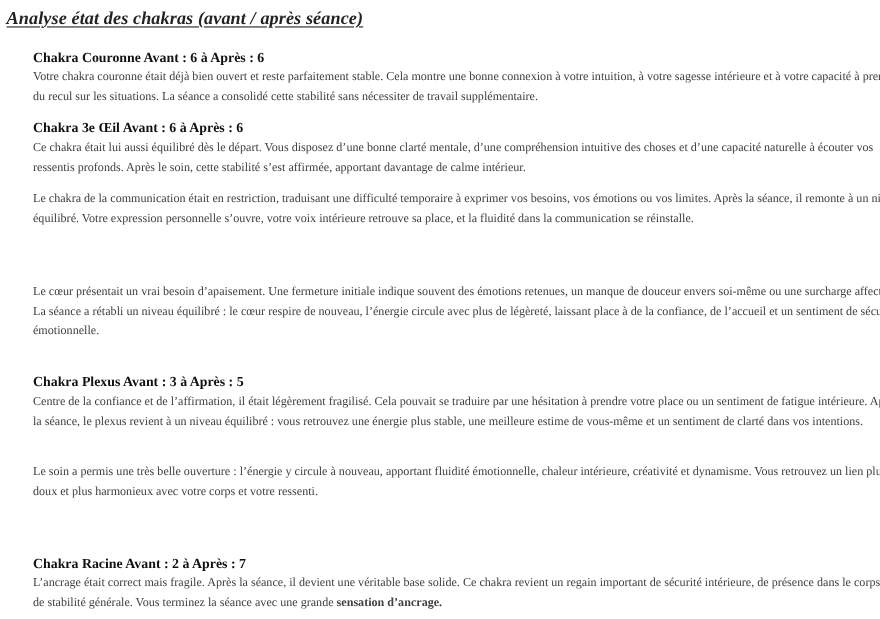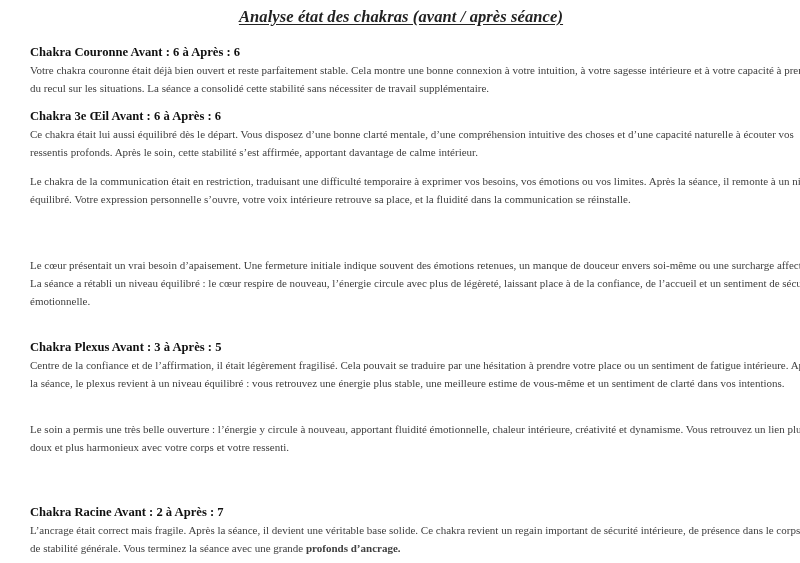--- a/index.html
+++ b/index.html
@@ -15,21 +15,20 @@
       color: #1a1a1a;
       position: relative;
     }
     .doc {
       position: absolute;
       left: 6px;
       top: 0;
       width: 790px;
     }
     .title {
-      text-align: center;
       font-size: 16.5px;
       font-weight: bold;
       font-style: italic;
       text-decoration: underline;
       text-underline-offset: 2px;
       margin: 7px 0 0 0;
       padding-left: 0;
       letter-spacing: 0.1px;
       color: #222;
     }
@@ -84,15 +83,15 @@
     <p class="heading">Chakra Plexus Avant : 3 à Après : 5</p>
     <p class="para">Centre de la confiance et de l’affirmation, il était légèrement fragilisé. Cela pouvait se traduire par une hésitation à prendre votre place ou un sentiment de fatigue intérieure. Après la séance, le plexus revient à un niveau équilibré : vous retrouvez une énergie plus stable, une meilleure estime de vous-même et un sentiment de clarté dans vos intentions.</p>
   </div>
 
   <div class="section" style="top:420px">
     <p class="para">Le soin a permis une très belle ouverture : l’énergie y circule à nouveau, apportant fluidité émotionnelle, chaleur intérieure, créativité et dynamisme. Vous retrouvez un lien plus doux et plus harmonieux avec votre corps et votre ressenti.</p>
   </div>
 
   <div class="section" style="top:503px">
     <p class="heading">Chakra Racine Avant : 2 à Après : 7</p>
-    <p class="para"><span>L’ancrage était correct mais fragile. Après la séance, il devient une véritable base solide. Ce chakra revient un regain important de sécurité intérieure, de présence dans le corps et de stabilité générale. Vous terminez la séance avec une grande </span><span class="strong">profonds d’ancrage.</span></p>
+    <p class="para"><span>L’ancrage était correct mais fragile. Après la séance, il devient une véritable base solide. Ce chakra revient un regain important de sécurité intérieure, de présence dans le corps et de stabilité générale. Vous terminez la séance avec une grande </span><span class="strong">sensation d’ancrage.</span></p>
   </div>
 </div>
 
 </body></html>

